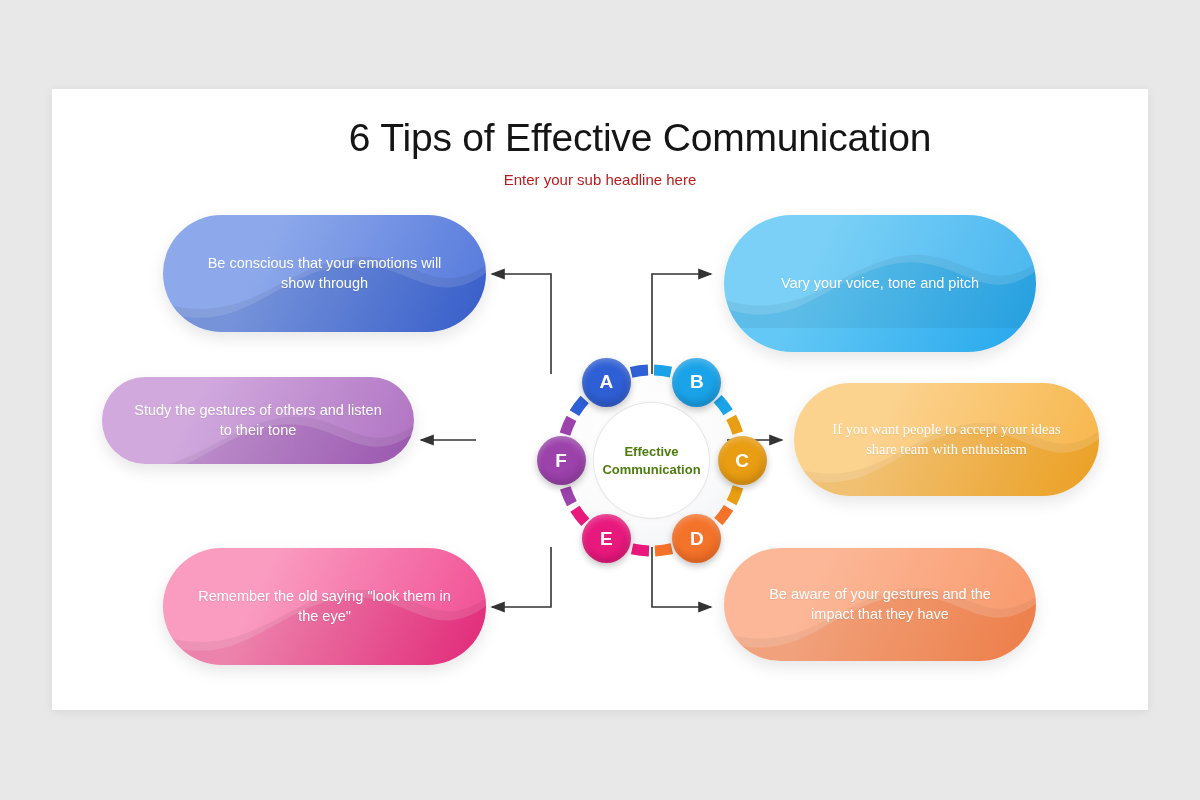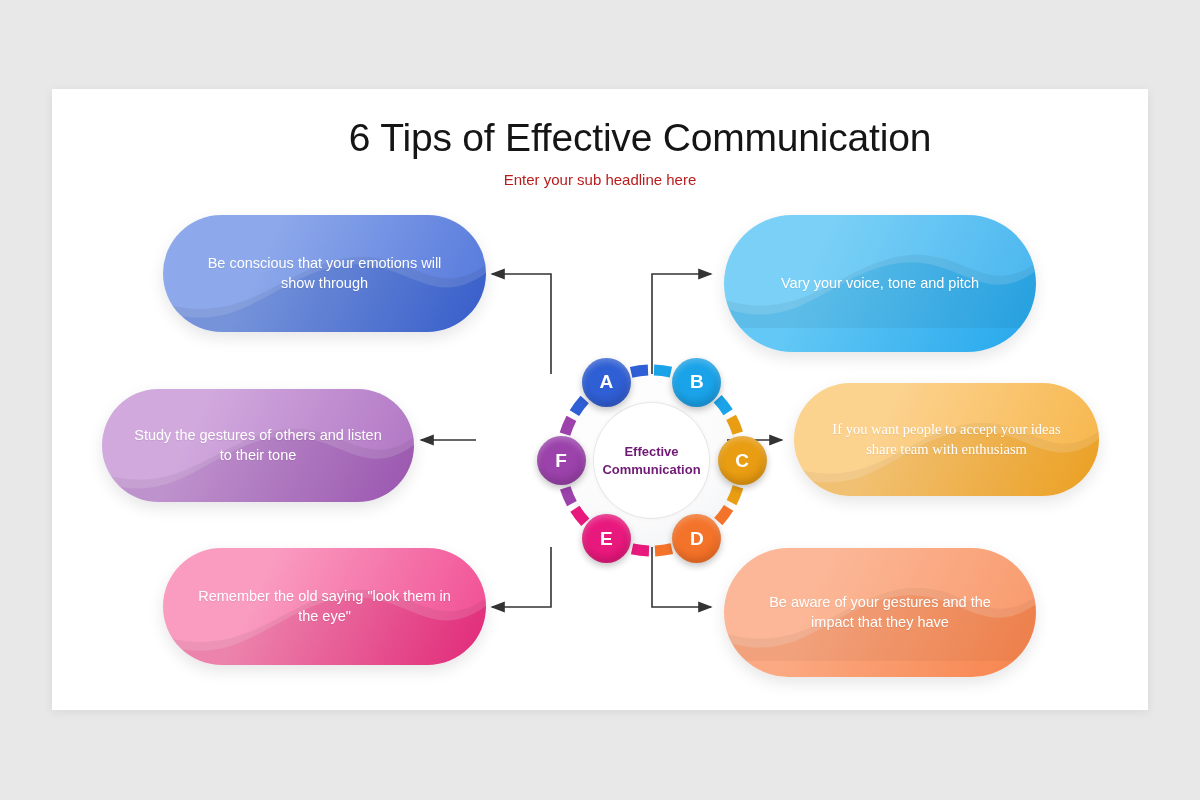--- a/index.html
+++ b/index.html
@@ -76,23 +76,23 @@
     line-height: 1.32;
     text-align: center;
     padding: 0 26px;
     text-shadow: 0 1px 1px rgba(0,0,0,0.08);
   }
 
   
   #pill-a { left: 111px; top: 126px; width: 323px; height: 117px; }
   #pill-b { left: 672px; top: 126px; width: 312px; height: 137px; }
   #pill-c { left: 742px; top: 294px; width: 305px; height: 113px; font-family: Liberation Serif, serif; }
-  #pill-d { left: 672px; top: 459px; width: 312px; height: 129px; }
+  #pill-d { left: 672px; top: 459px; width: 312px; height: 113px; }
   #pill-e { left: 111px; top: 459px; width: 323px; height: 117px; }
-  #pill-f { left: 50px;  top: 300px; width: 312px; height: 113px; }
+  #pill-f { left: 50px;  top: 288px; width: 312px; height: 87px; }
 
   
   #hub {
     position: absolute;
     left: 496px;
     top: 268px;
     width: 207px;
     height: 207px;
   }
   #hub-ring-svg {
@@ -115,21 +115,21 @@
     border-radius: 50%;
     background: #ffffff;
     box-shadow: inset 0 0 0 1px #e4e6e8, 0 0 5px rgba(0,0,0,0.04);
     display: flex;
     align-items: center;
     justify-content: center;
   }
   #hub-label {
     font-size: 13px;
     font-weight: bold;
-    color: #701a75;
+    color: #4d7c0f;
     text-align: center;
     line-height: 1.35;
     width: 100px;
   }
 
   
   .node {
     position: absolute;
     width: 49px;
     height: 49px;

